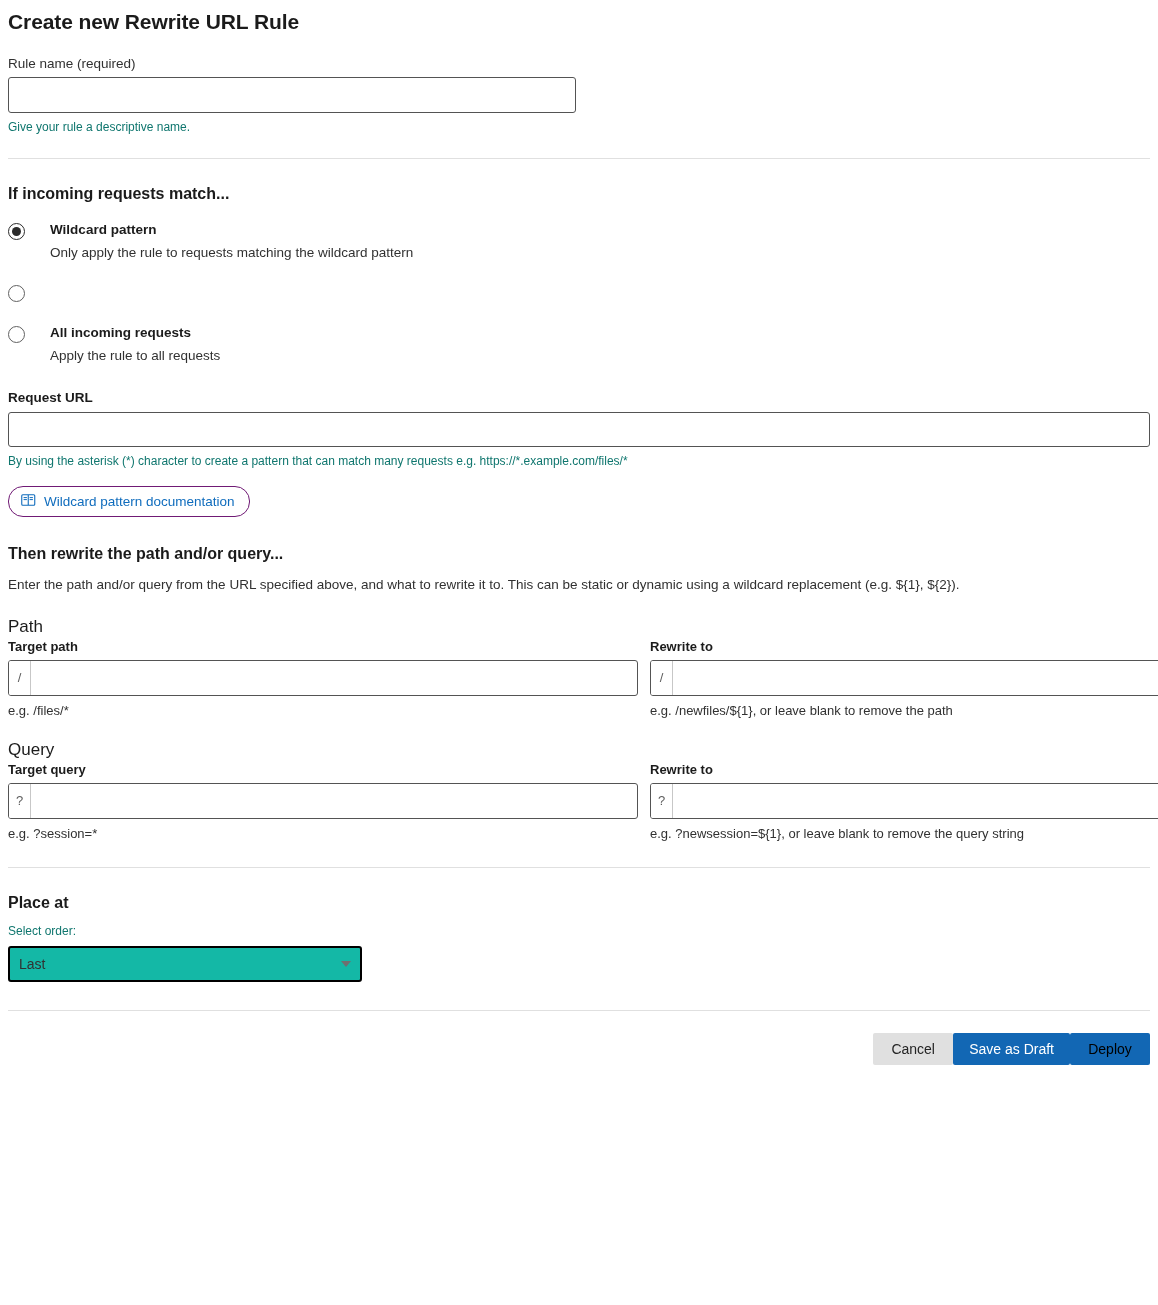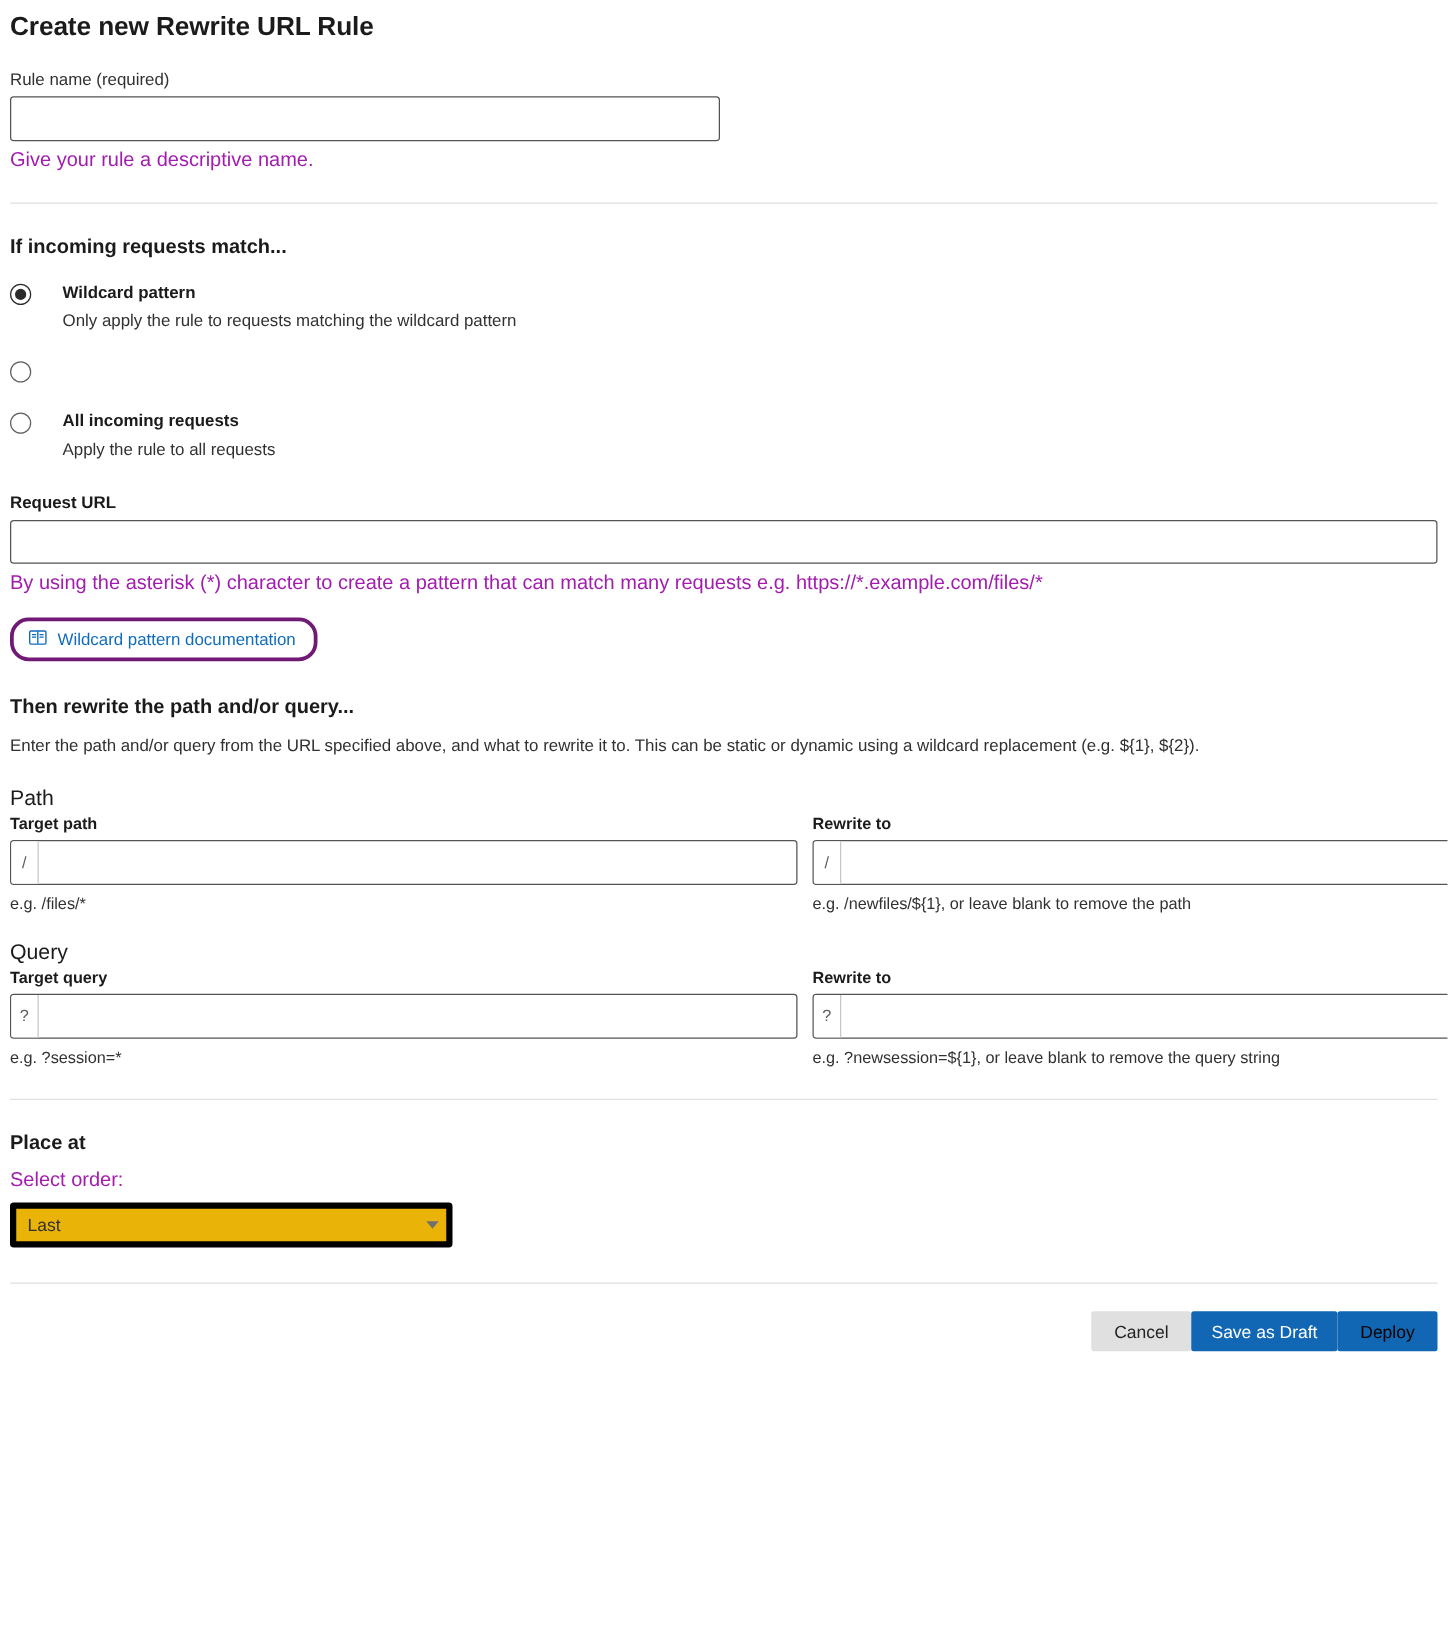--- a/index.html
+++ b/index.html
@@ -40,22 +40,22 @@
     border-radius: 3px;
     background: #fff;
     font-family: "Liberation Sans", sans-serif;
     font-size: 14px;
     padding: 0 8px;
     color: #313131;
     outline: none;
   }
   #rule-name-input { width: 568px; }
   .helper-text {
-    font-size: 16px;
-    color: #a21caf;
+    font-size: 12px;
+    color: #0f766e;
     margin-top: 7px;
   }
   hr.divider {
     border: none;
     border-top: 1px solid #e0e0e0;
     margin: 24px 0 0 0;
   }
   .section-heading {
     font-size: 16px;
     font-weight: bold;
@@ -106,21 +106,21 @@
     font-weight: bold;
     color: #1b1b1b;
     margin-bottom: 7px;
     display: block;
   }
   #request-url-input { width: 100%; height: 35px; }
   .doc-link {
     display: inline-flex;
     align-items: center;
     gap: 8px;
-    border: 3px solid #701a75;
+    border: 1px solid #701a75;
     border-radius: 15px;
     padding: 6px 14px 6px 12px;
     color: #0f6cbd;
     font-size: 13.5px;
     text-decoration: none;
     background: #fff;
     margin-top: 18px;
     cursor: pointer;
   }
   .doc-link svg { flex: 0 0 auto; }
@@ -194,23 +194,23 @@
     position: relative;
     width: 354px;
     height: 36px;
     margin-top: 8px;
   }
   select.order-select {
     -webkit-appearance: none;
     appearance: none;
     width: 100%;
     height: 100%;
-    border: 5px solid #000000;
+    border: 2px solid #000000;
     border-radius: 3px;
-    background: #eab308;
+    background: #14b8a6;
     font-family: "Liberation Sans", sans-serif;
     font-size: 14px;
     color: #313131;
     padding: 0 30px 0 9px;
     outline: none;
   }
   .select-arrow {
     position: absolute;
     right: 11px;
     top: 50%;

